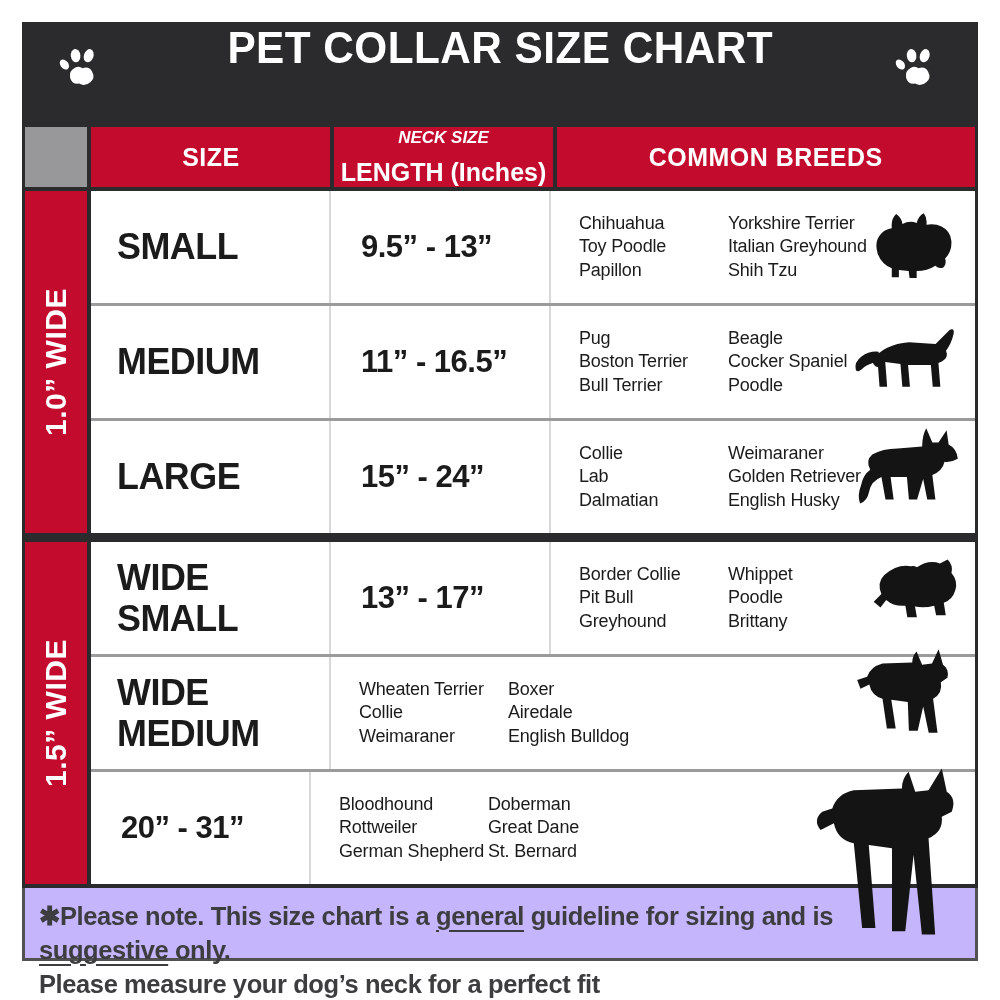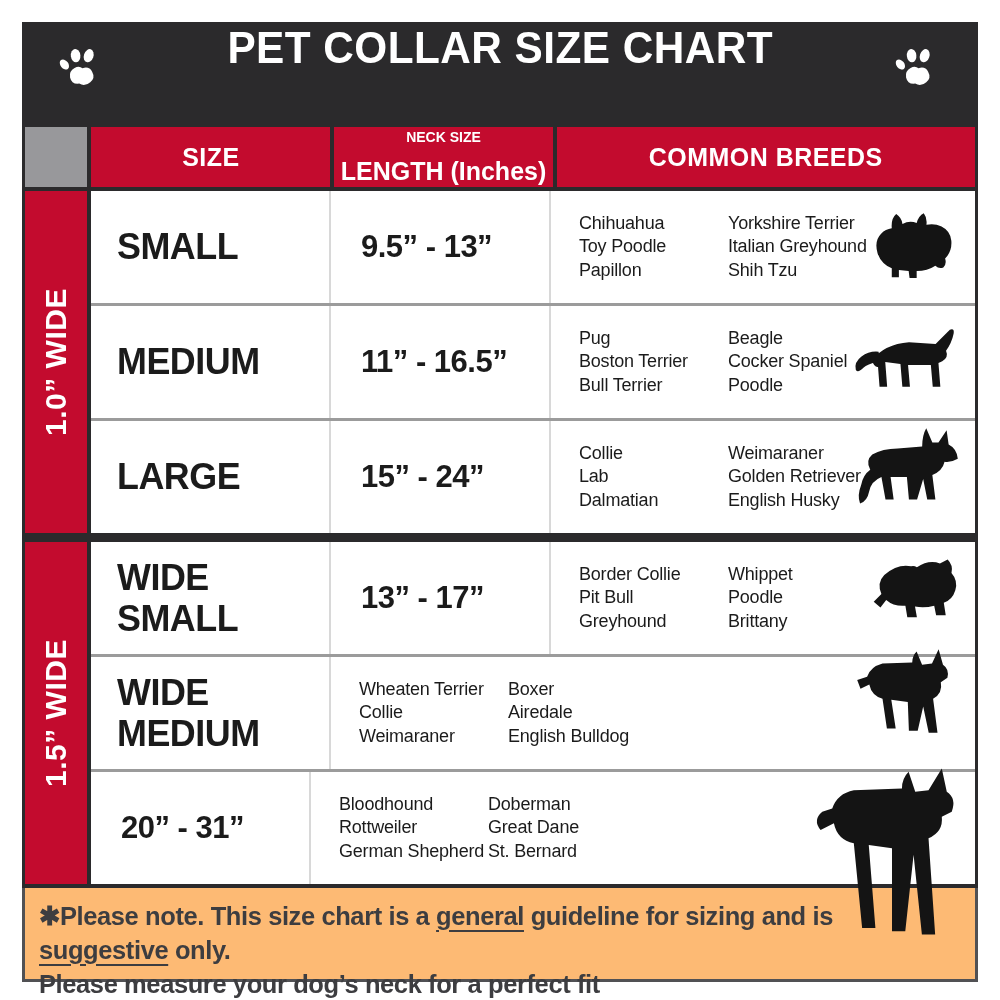--- a/index.html
+++ b/index.html
@@ -21,21 +21,21 @@
   .table { background:#2b2a2c; padding:0 3px 4px 3px; }
 
   .head-row { display:flex; gap:4px; padding:7px 0 4px 0; }
   .corner { width:62px; height:60px; background:#98989b; }
   .hcell { height:60px; background:#c30b2e; color:#fff; display:flex;
     flex-direction:column; align-items:center; justify-content:center; }
   .h-size   { width:239px; }
   .h-neck   { width:219px; }
   .h-breeds { flex:1; }
   .h-label  { font-size:26px; font-weight:bold; letter-spacing:0.5px; transform:scaleX(0.96); }
-  .neck-sub  { font-size:14px; font-weight:bold; line-height:1.1; }
+  .neck-sub  { font-size:17px; font-weight:bold; line-height:1.1;font-style:italic; }
   .neck-main { font-size:25px; font-weight:bold; line-height:1.05;margin-top:12px; }
 
   .section { display:flex; }
   .side { width:62px; background:#c30b2e; position:relative; margin-right:4px; }
   .side-label { position:absolute; top:50%; left:50%;
     transform:translate(-50%,-50%) rotate(-90deg); color:#fff; font-size:30px;
     font-weight:bold; white-space:nowrap; letter-spacing:0.5px; }
   .rows { flex:1; display:flex; flex-direction:column; gap:3px; background:#9b9b9b; }
   .row  { display:flex; background:#ffffff; height:112px; }
   .section-sep { height:9px; background:#2b2a2c; }
@@ -54,21 +54,21 @@
 
   .dog { position:absolute; z-index:4; }
   .dog-pom       { right:12px; top:16px; width:98px;  height:80px; }
   .dog-dachshund { right:4px;  top:20px; width:124px; height:76px; }
   .dog-shepherd  { right:6px;  top:4px;  width:112px; height:104px; }
   .dog-bulldog   { right:12px; top:10px; width:96px;  height:90px; }
   .dog-pitbull   { right:10px; top:-12px; width:110px; height:124px; }
   .dog-doberman  { right:0px;  top:-6px;  width:166px; height:196px; z-index:6; }
 
   
-  .footer { height:94px; background:#fdba74; border:3px solid #515154; border-top:none;
+  .footer { height:73px; background:#c4b5fd; border:3px solid #515154; border-top:none;
     padding:12px 0 0 14px; color:#3d3d40; }
   .note-line { font-size:26px; font-weight:bold; letter-spacing:-0.4px;
     line-height:1.3; white-space:pre-wrap; transform:scaleX(0.98); transform-origin:left; }
   .u { text-decoration:underline; text-underline-offset:5px; text-decoration-thickness:2px; }
 </style>
 </head>
 <body>
 
 <div class="chart">
 

